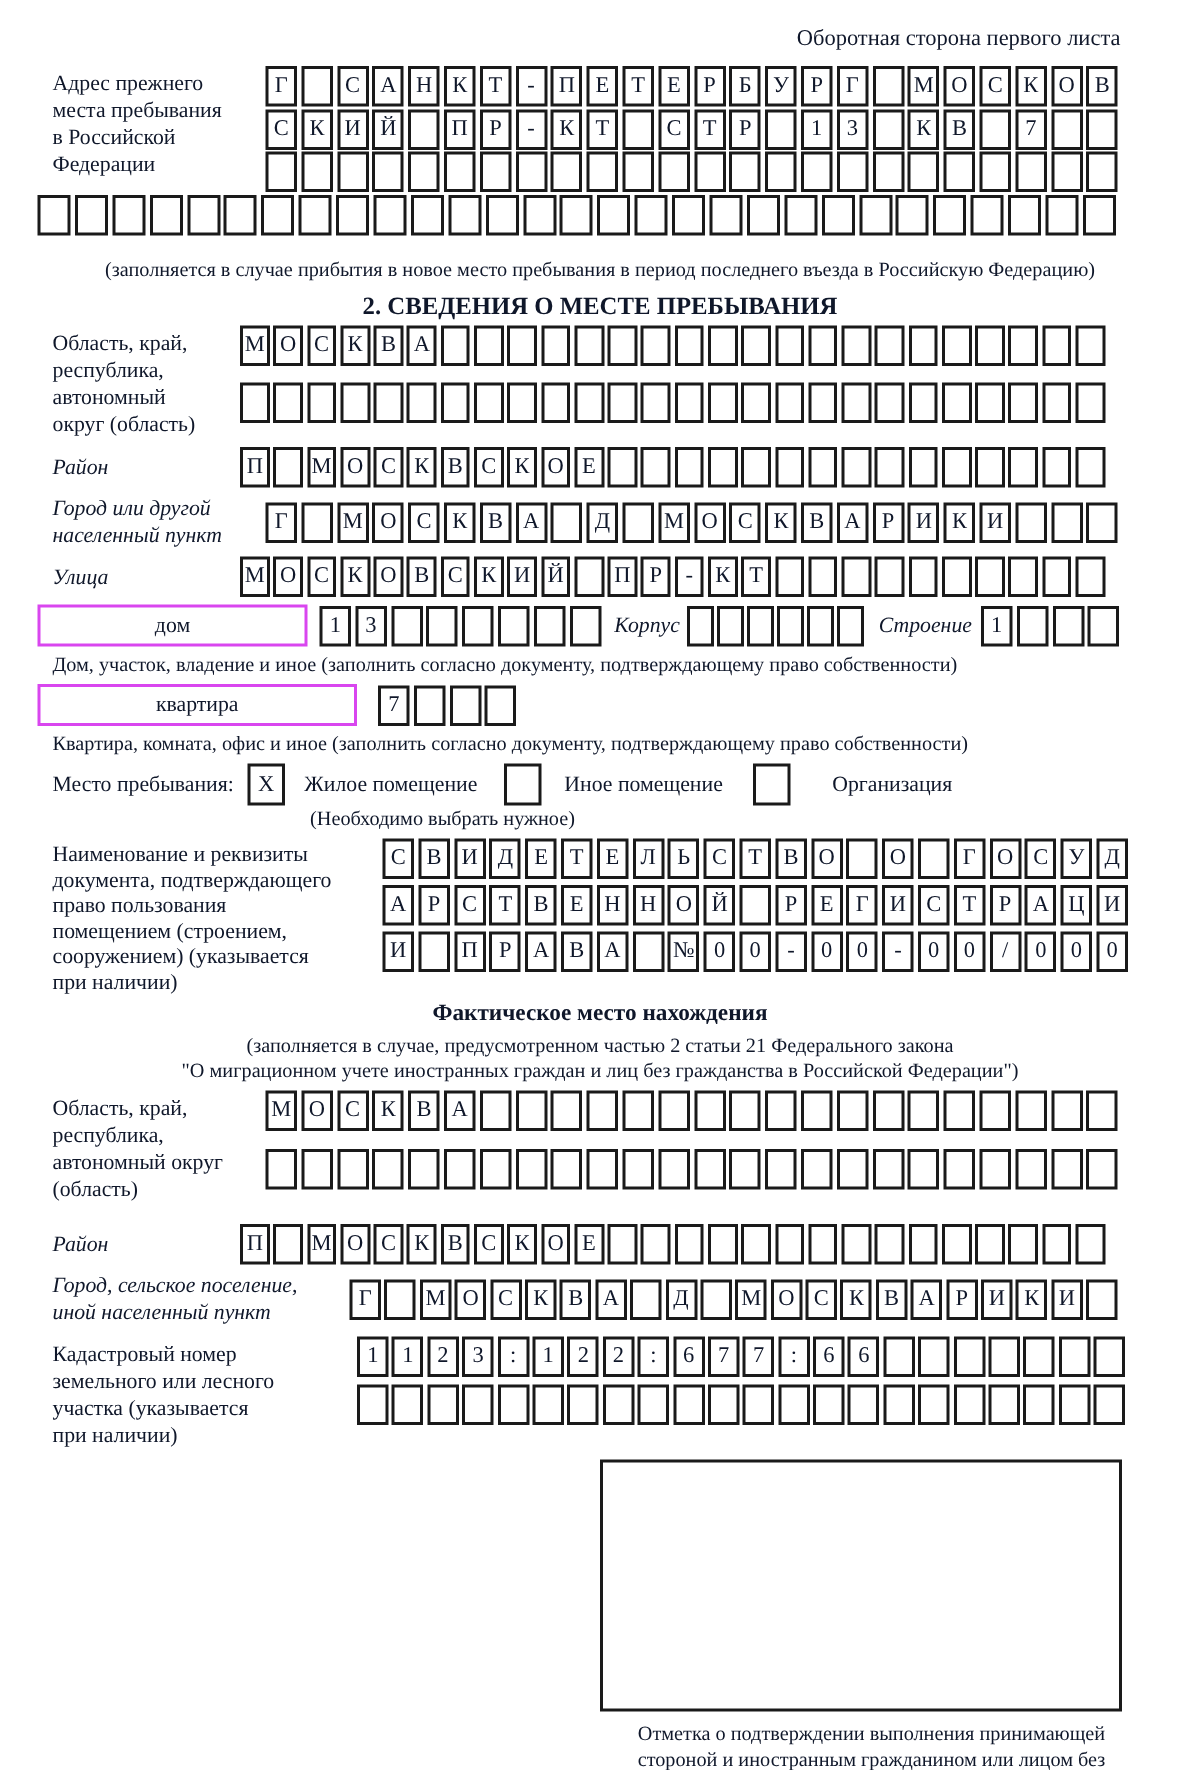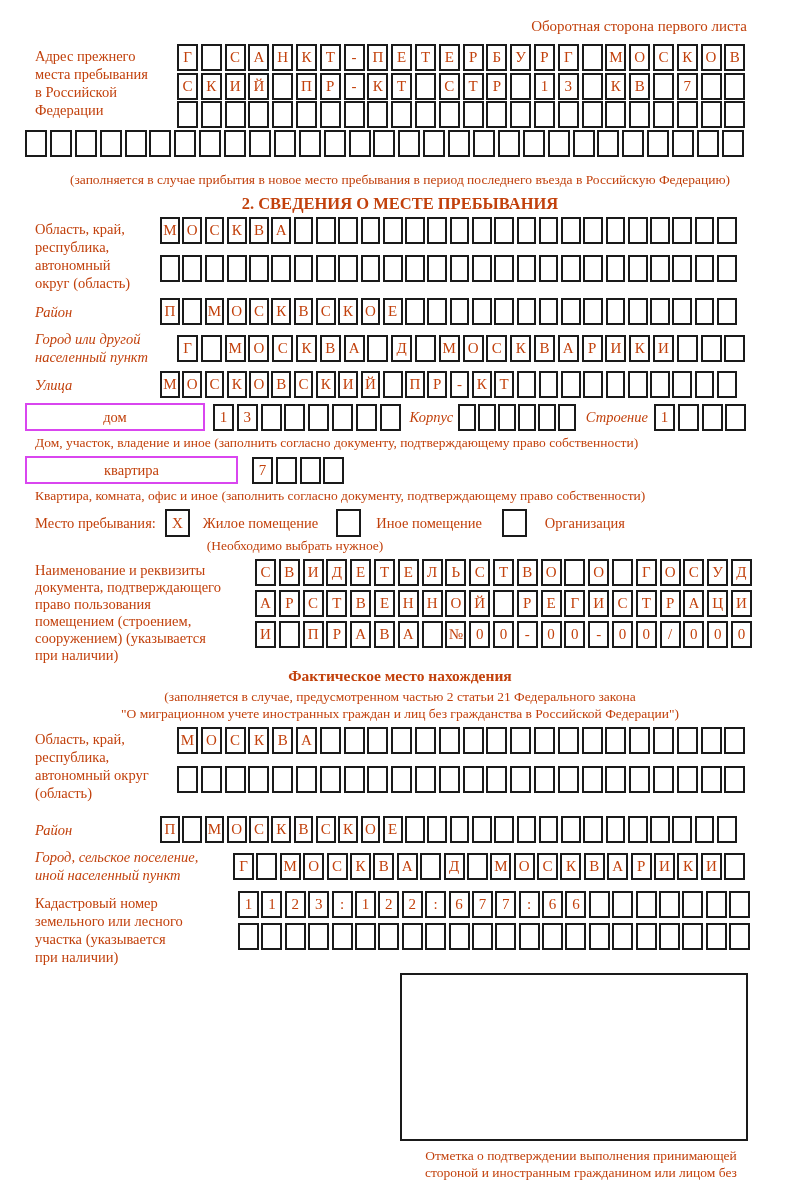--- a/index.html
+++ b/index.html
@@ -1,19 +1,19 @@
 <!DOCTYPE html>
 <html><head>
 <meta charset="utf-8">
 <style>
   * { margin:0; padding:0; box-sizing:border-box; }
   html,body { background:#fff; }
   .page {
     position:relative; width:800px; height:1180px; margin:0 auto;
-    background:#fff; color:#c2410c;
+    background:#fff; color:#0f172a;
     font-family:"Liberation Serif","DejaVu Serif",serif;
     padding:18px 25px 0 25px; overflow:hidden;
   }
   .hdr-note { text-align:right; font-size:15px; padding-right:28px; }
 
   .frow { display:flex; align-items:flex-start; }
   .lbl { font-size:14.5px; line-height:18px; white-space:pre-line; padding-left:10px; flex:none; padding-top:3px; }
   .lbl.vcenter { align-self:center; padding-top:0;font-style:italic; }
 
   .cells { display:flex; gap:2.8px; }
@@ -383,21 +383,21 @@
   </div>
   <div class="caption indent mt3">Квартира, комната, офис и иное (заполнить согласно документу, подтверждающему право собственности)</div>
 
   <div class="mesto-row mt5">
     <span style="padding-left:10px">Место пребывания:</span>
     <span class="chk" style="margin-left:9px">X</span>
     <span style="margin-left:13px">Жилое помещение</span>
     <span class="chk" style="margin-left:18px"></span>
     <span style="margin-left:15px">Иное помещение</span>
     <span class="chk" style="margin-left:20px"></span>
-    <span style="margin-left:18px">Организация</span>
+    <span style="margin-left:28px">Организация</span>
   </div>
   <div class="caption center" style="margin-left:145px;width:250px">(Необходимо выбрать нужное)</div>
 
   <div class="frow mt5">
     <div class="lbl w230" style="line-height:17px">Наименование и реквизиты
 документа, подтверждающего
 право пользования
 помещением (строением,
 сооружением) (указывается
 при наличии)</div>

